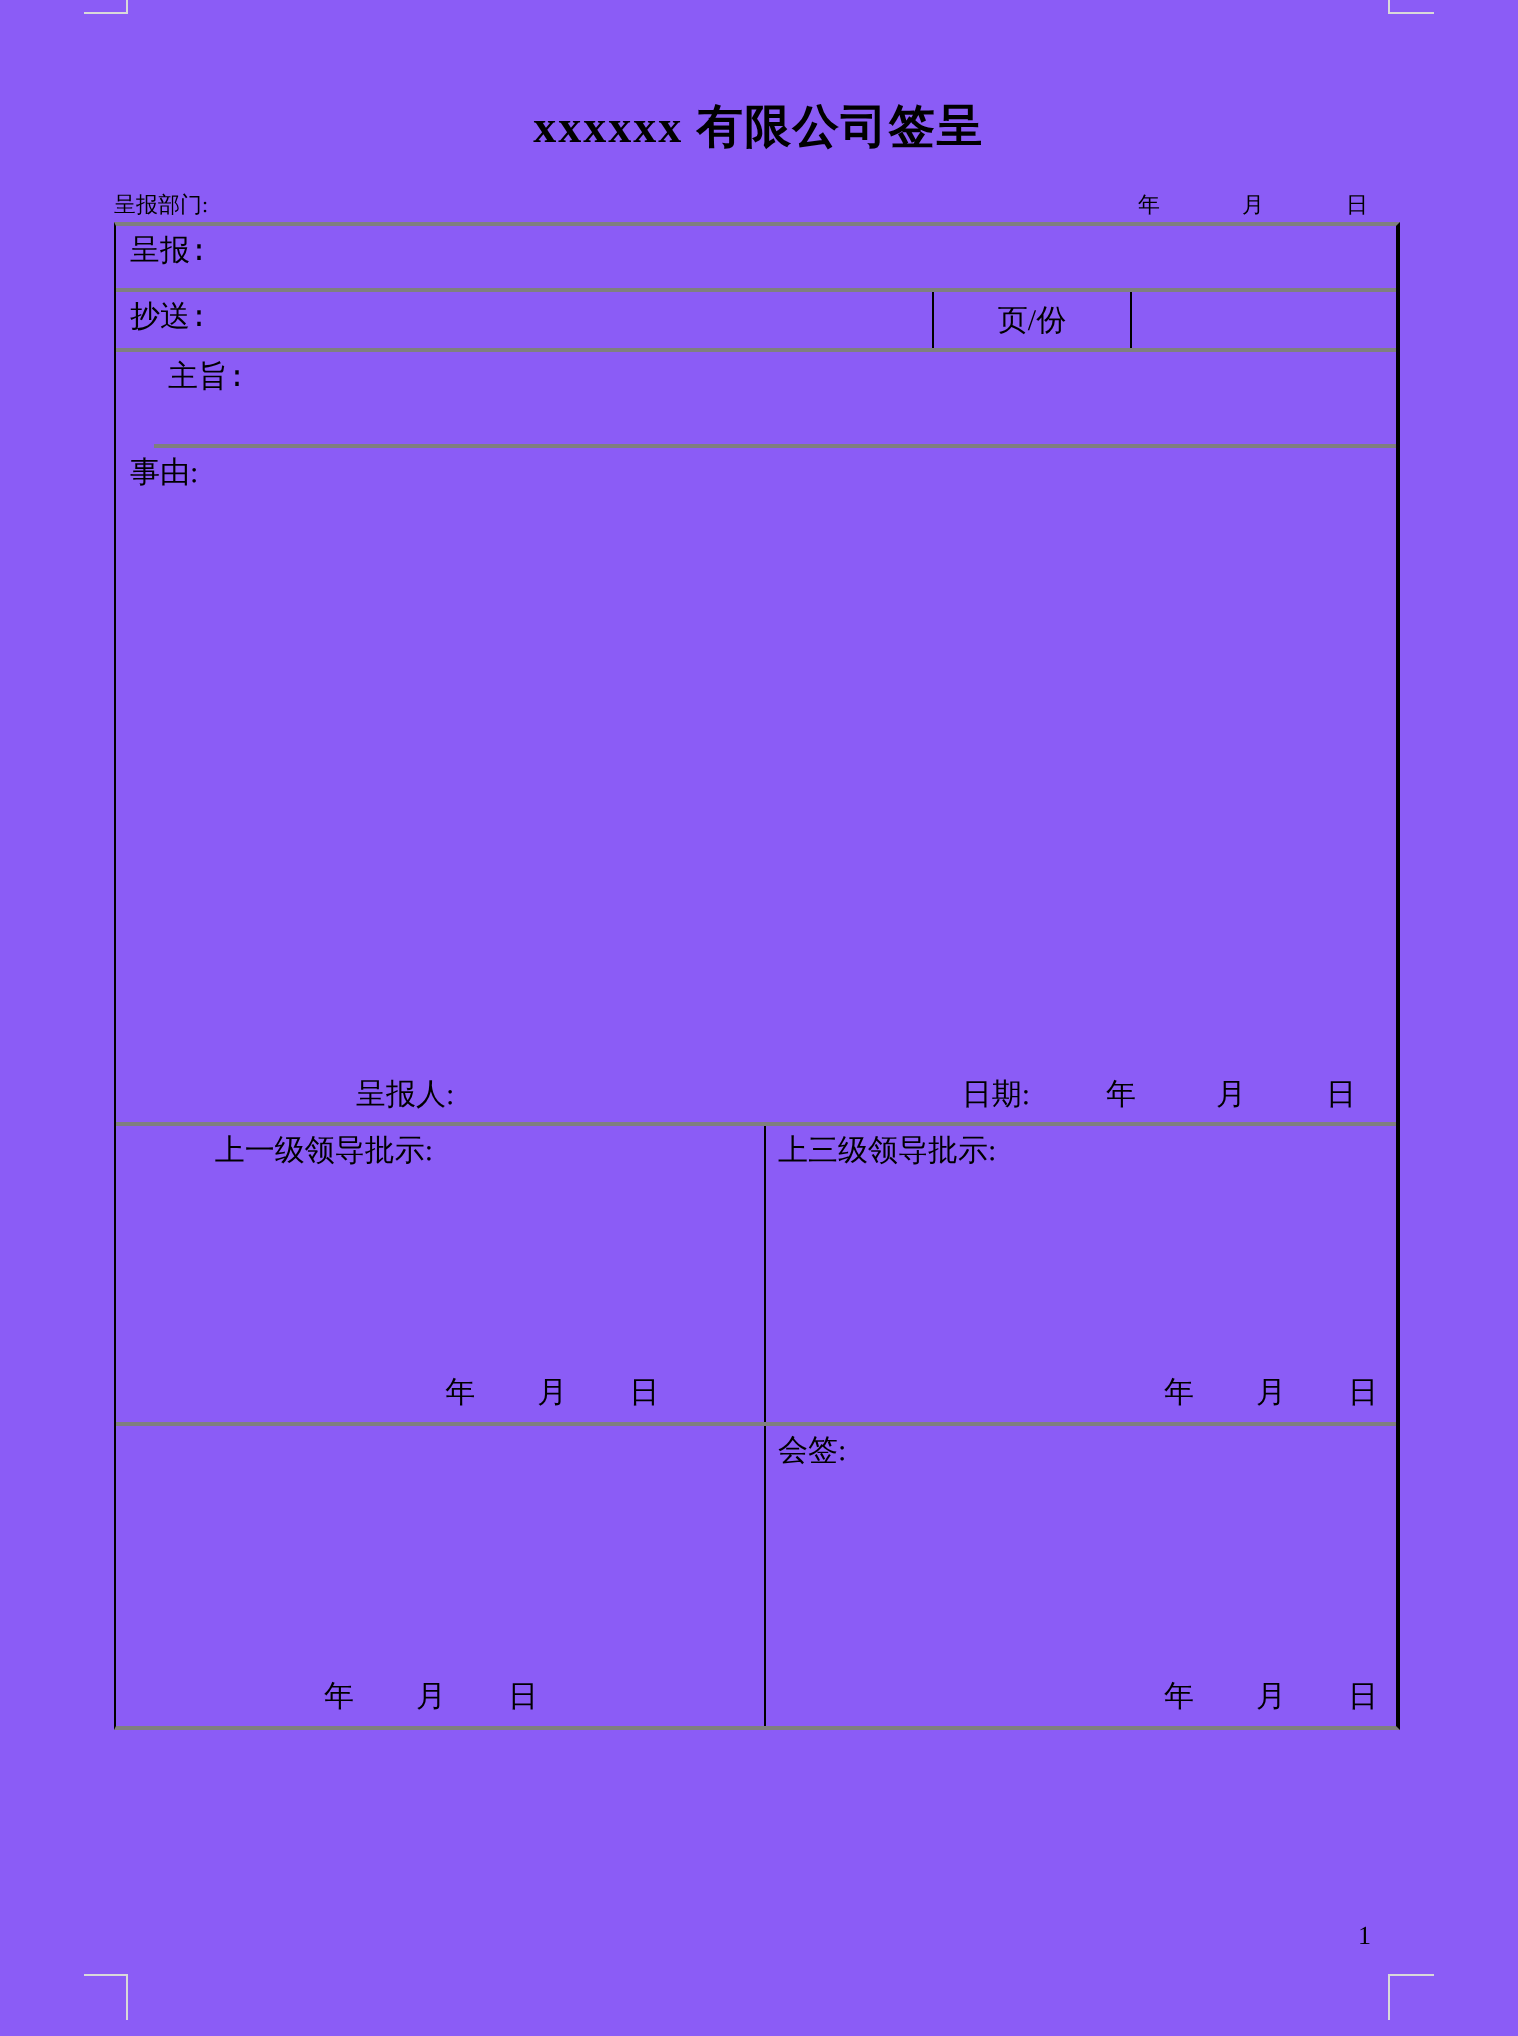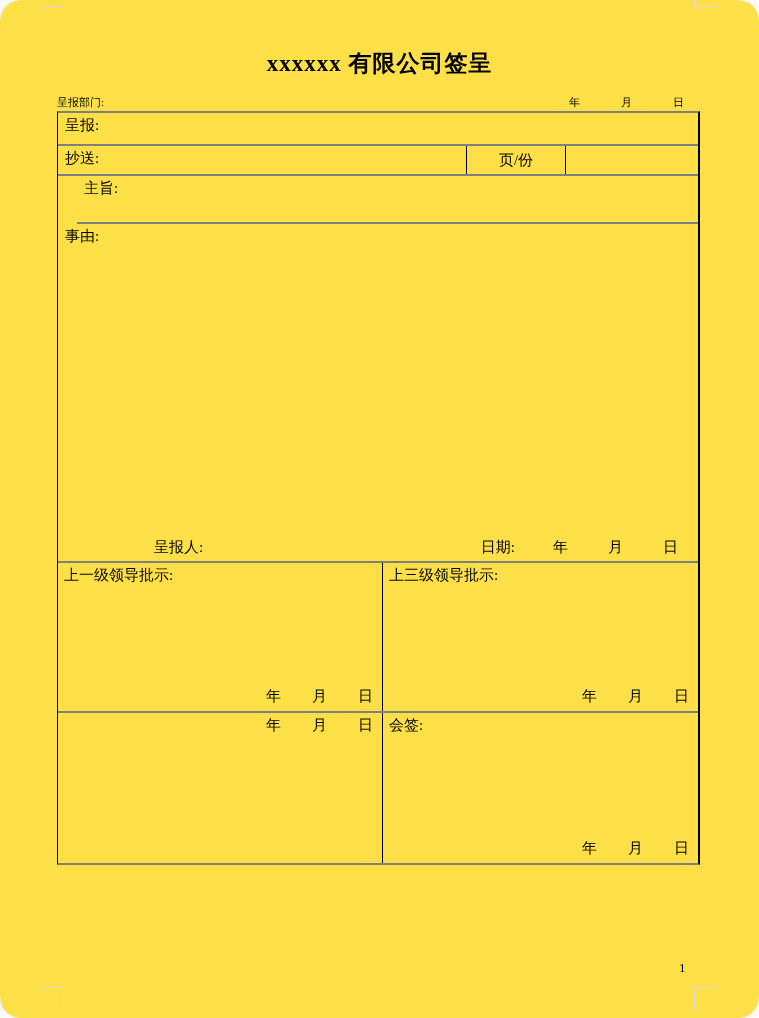--- a/index.html
+++ b/index.html
@@ -4,21 +4,21 @@
 <style>
   * { margin:0; padding:0; box-sizing:border-box; }
   html,body { width:759px; height:1018px; }
   body {
     background:#fafafa;
     font-family:"Liberation Serif","DejaVu Serif",serif;
     color:#000;
   }
   .page {
     position:absolute; left:0; top:0; width:759px; height:1018px;
-    background:#fde047; outline:1px solid #ececec; overflow:hidden;border-radius:21px;
+    background:#8b5cf6; outline:1px solid #ececec; overflow:hidden;
   }
   
   .crop { position:absolute; border-color:#d9d9d9; border-style:solid; border-width:0; }
   .crop.tl { left:42px;  top:0;     width:22px; height:7px;  border-bottom-width:1px; border-right-width:1px; }
   .crop.tr { left:694px; top:0;     width:23px; height:7px;  border-bottom-width:1px; border-left-width:1px; }
   .crop.bl { left:42px;  top:987px; width:22px; height:23px; border-top-width:1px; border-right-width:1px; }
   .crop.br { left:694px; top:987px; width:23px; height:23px; border-top-width:1px; border-left-width:1px; }
 
   .doc-title {
     position:absolute; left:0; top:48px; width:759px;
@@ -40,36 +40,36 @@
     font-size:15px;
   }
   .row { display:flex; border-bottom:2px solid #7f7f7f; }
   .row:last-child { border-bottom:none; }
   .h-chengbao { height:33px; }
   .h-small    { height:30px; }
   .h-subject  { height:48px;margin-left:19px; }
   .h-reason   { height:339px; }
   .h-approve  { height:150px; }
 
-  .cell { padding:3px 7px; }
+  .cell { padding:3px 7px;font-family:Liberation Mono, monospace; }
   .cell.main { flex:1; }
   .small-label {
     width:99px; border-left:1px solid #000;
     display:flex; align-items:center; justify-content:center; padding:0;
   }
   .small-value { width:133px; border-left:1px solid #000; }
 
   .reason-cell { flex:1; display:flex; flex-direction:column; justify-content:space-between; padding:3px 0 2px 0; }
   .reason-label { padding:0 7px; }
   .reason-bottom { display:flex; justify-content:space-between; align-items:flex-end; padding-bottom:2px; }
-  .submitter { margin-left:96px; }
+  .submitter { margin-left:120px; }
   .reason-date { display:inline-flex; gap:38px; margin-right:20px; }
   .reason-date .date-group { gap:40px; }
 
-  .appr-left  { width:324px; display:flex; flex-direction:column; justify-content:space-between; padding:3px 0 2px 0; }
+  .appr-left  { width:324px; display:flex; flex-direction:row; justify-content:center; padding:3px 0 2px 0; }
   .appr-right { flex:1; border-left:1px solid #000; display:flex; flex-direction:column; justify-content:space-between; padding:3px 0 2px 0; }
   .appr-label { padding:0 6px; }
   .appr-date  { align-self:flex-end; display:inline-flex; gap:31px; padding:0 9px 3px 0; }
 
   .page-number { position:absolute; left:679px; top:960px; font-size:13px; }
 </style>
 </head>
 <body>
 
 <div class="page">

